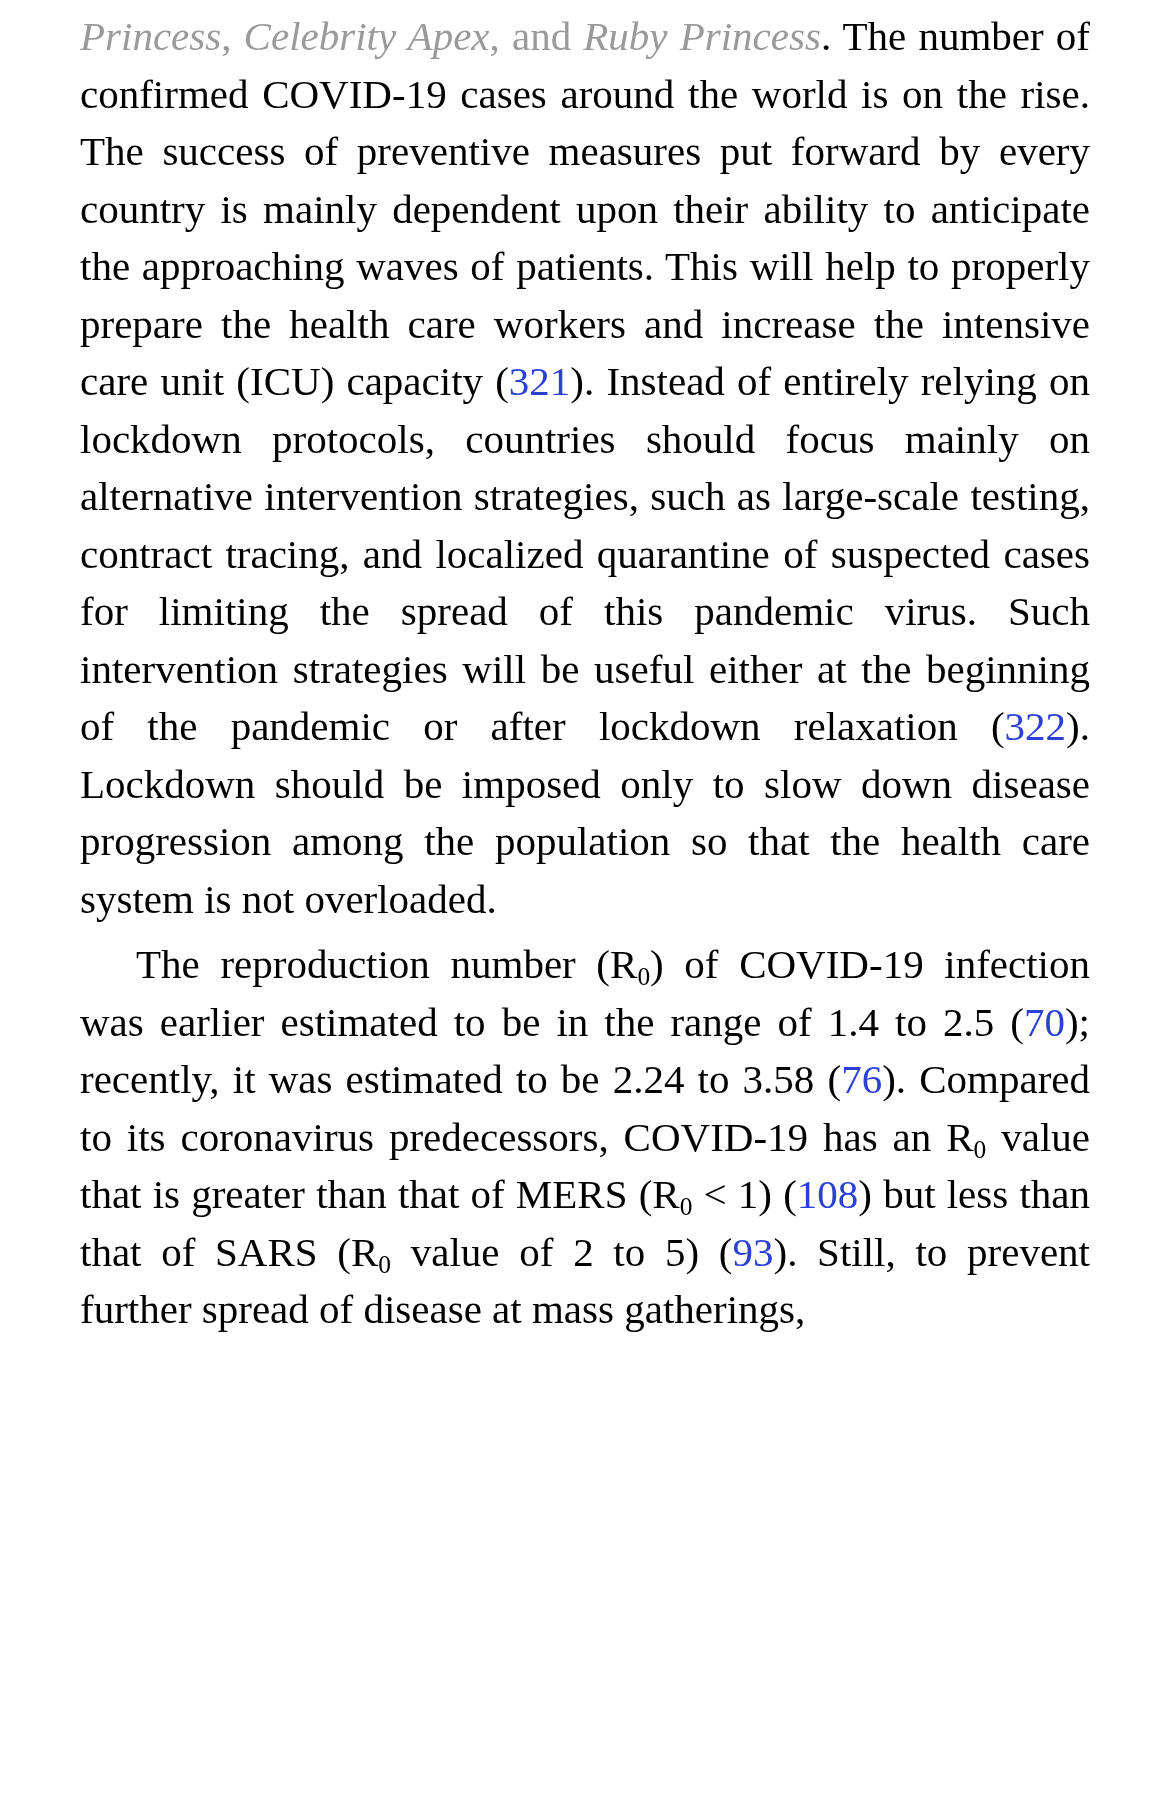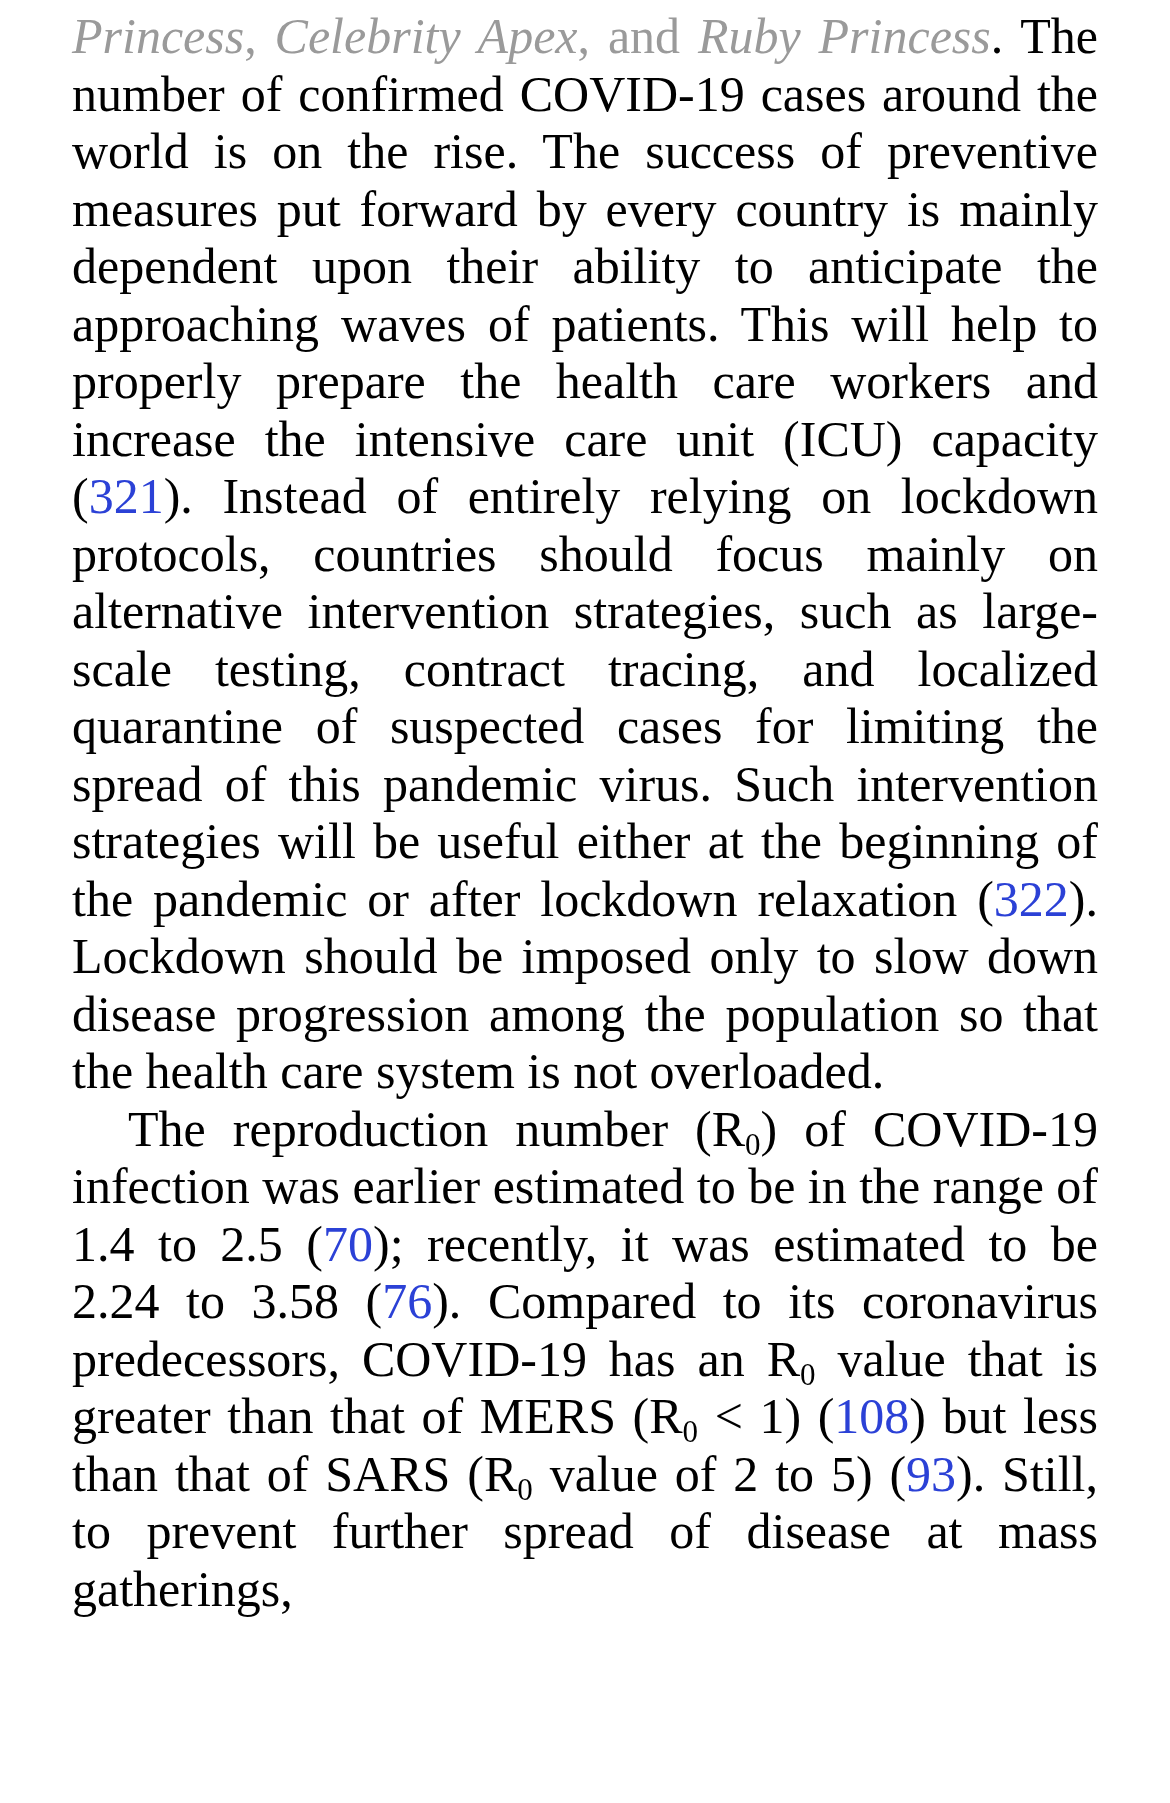--- a/index.html
+++ b/index.html
@@ -14,25 +14,25 @@
     color: #000000;
     overflow: hidden;
   }
   .page {
     box-sizing: border-box;
     width: 1170px;
     height: 1803px;
     padding: 8px 72px 0 72px;
   }
   .para {
-    font-size: 50px;
+    font-size: 41px;
     line-height: 57.5px;
     text-align: justify;
     text-justify: inter-word;
-    margin: 0;
+    margin: 8px;
     hyphens: none;
   }
   .para + .para {
     margin-top: 0;
     font-family: Liberation Serif, serif;
   }
   .indent {
     text-indent: 56px;
   }
   .ital {

